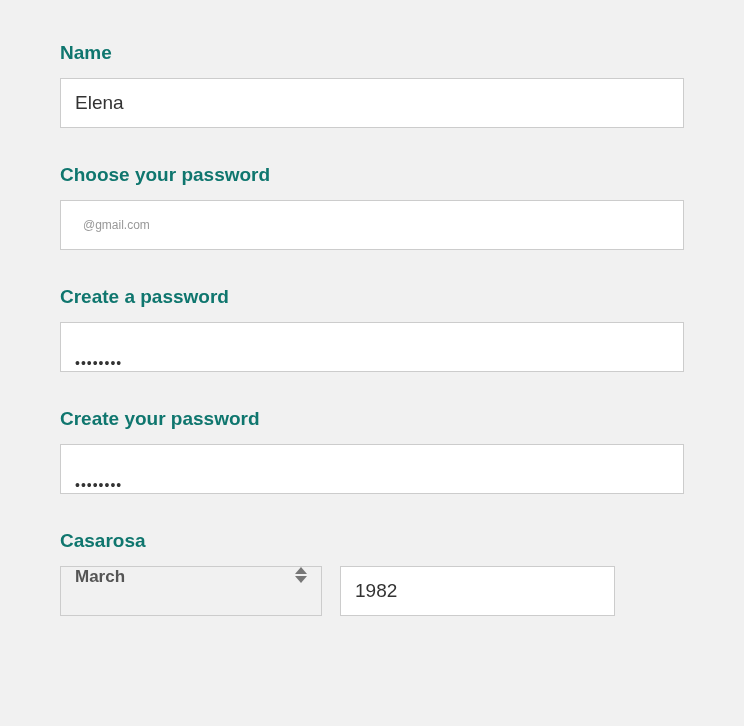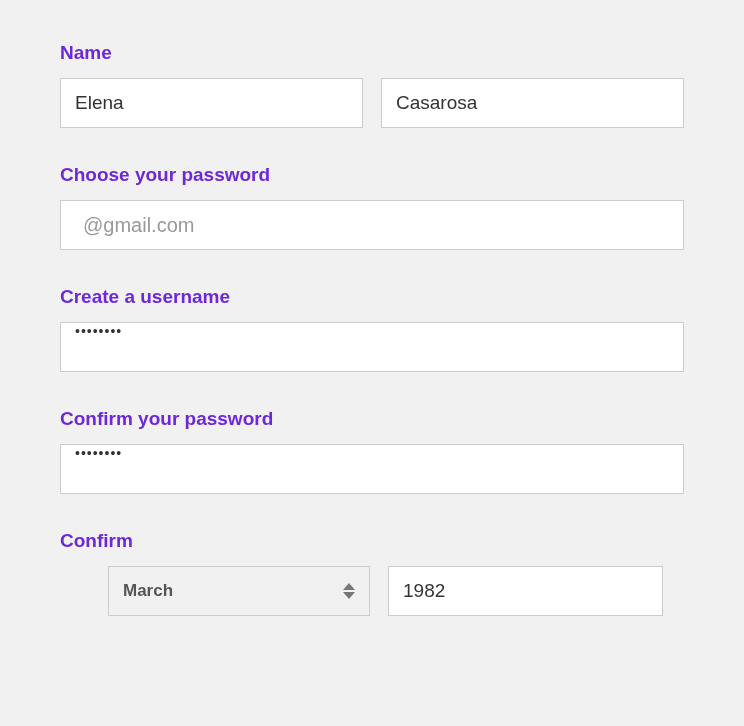--- a/index.html
+++ b/index.html
@@ -16,80 +16,78 @@
       height: 726px;
       background: #f1f1f1;
       padding: 42px 60px;
     }
     .form-group {
       margin-bottom: 36px;
     }
     .form-label {
       font-size: 19px;
       font-weight: bold;
-      color: #6d28d9;
+      color: #0f766e;
       display: block;
       margin-bottom: 14px;
     }
     .name-row {
       display: flex;
       gap: 18px;
     }
     .name-row .input-box {
       flex: 1;
     }
     .input-box {
       background: #ffffff;
       border: 1px solid #cccccc;
       height: 50px;
       display: flex;
-      align-items: flex-start;
+      align-items: flex-end;
       padding: 0 14px;
       font-size: 19px;
       color: #333333;
     }
     .input-text {
       flex: 1;
       border: none;
       outline: none;
       font-size: 19px;
       font-family: inherit;
       color: #333333;
       background: transparent;
       height: 100%;
     }
     .username-box {
       display: flex;
       align-items: center;
     }
     .username-suffix {
       color: #999999;
-      font-size: 20px;
+      font-size: 12px;
       padding-left: 8px;
     }
     .password-dots {
       font-size: 14px;
       letter-spacing: 1px;
       color: #333333;
     }
     .birthday-row {
       display: flex;
       gap: 18px;
     }
     .month-select {
       flex: 0 0 262px;
       background: #f1f1f1;
       border: 1px solid #cccccc;
       height: 50px;
       display: flex;
-      align-items: center;
       justify-content: space-between;
       padding: 0 14px;
       cursor: pointer;
-      margin-left: 48px;
     }
     .month-text {
       font-size: 17px;
       font-weight: bold;
       color: #555555;
     }
     .sort-icon {
       display: flex;
       flex-direction: column;
       align-items: center;
@@ -120,49 +118,46 @@
 <body>
 
 <div class="container">
 
   <div class="form-group">
     <label class="form-label">Name</label>
     <div class="name-row">
       <div class="input-box">
         <input type="text" class="input-text" value="Elena" style="">
       </div>
-      <div class="input-box">
-        <input type="text" class="input-text" value="Casarosa" style="">
-      </div>
     </div>
   </div>
 
   <div class="form-group">
     <label class="form-label">Choose your password</label>
     <div class="input-box username-box">
       <span class="username-suffix">@gmail.com</span>
     </div>
   </div>
 
   <div class="form-group">
-    <label class="form-label">Create a username</label>
+    <label class="form-label">Create a password</label>
     <div class="input-box">
       <span class="password-dots">••••••••</span>
     </div>
   </div>
 
   <div class="form-group">
-    <label class="form-label">Confirm your password</label>
+    <label class="form-label">Create your password</label>
     <div class="input-box">
       <span class="password-dots">••••••••</span>
     </div>
   </div>
 
   <div class="form-group">
-    <label class="form-label">Confirm</label>
+    <label class="form-label">Casarosa</label>
     <div class="birthday-row">
       <div class="month-select">
         <span class="month-text">March</span>
         <span class="sort-icon">
           <span class="triangle-up"></span>
           <span class="triangle-down"></span>
         </span>
       </div>
       <div class="input-box year-box">
         <input type="text" class="input-text" value="1982" style="">

